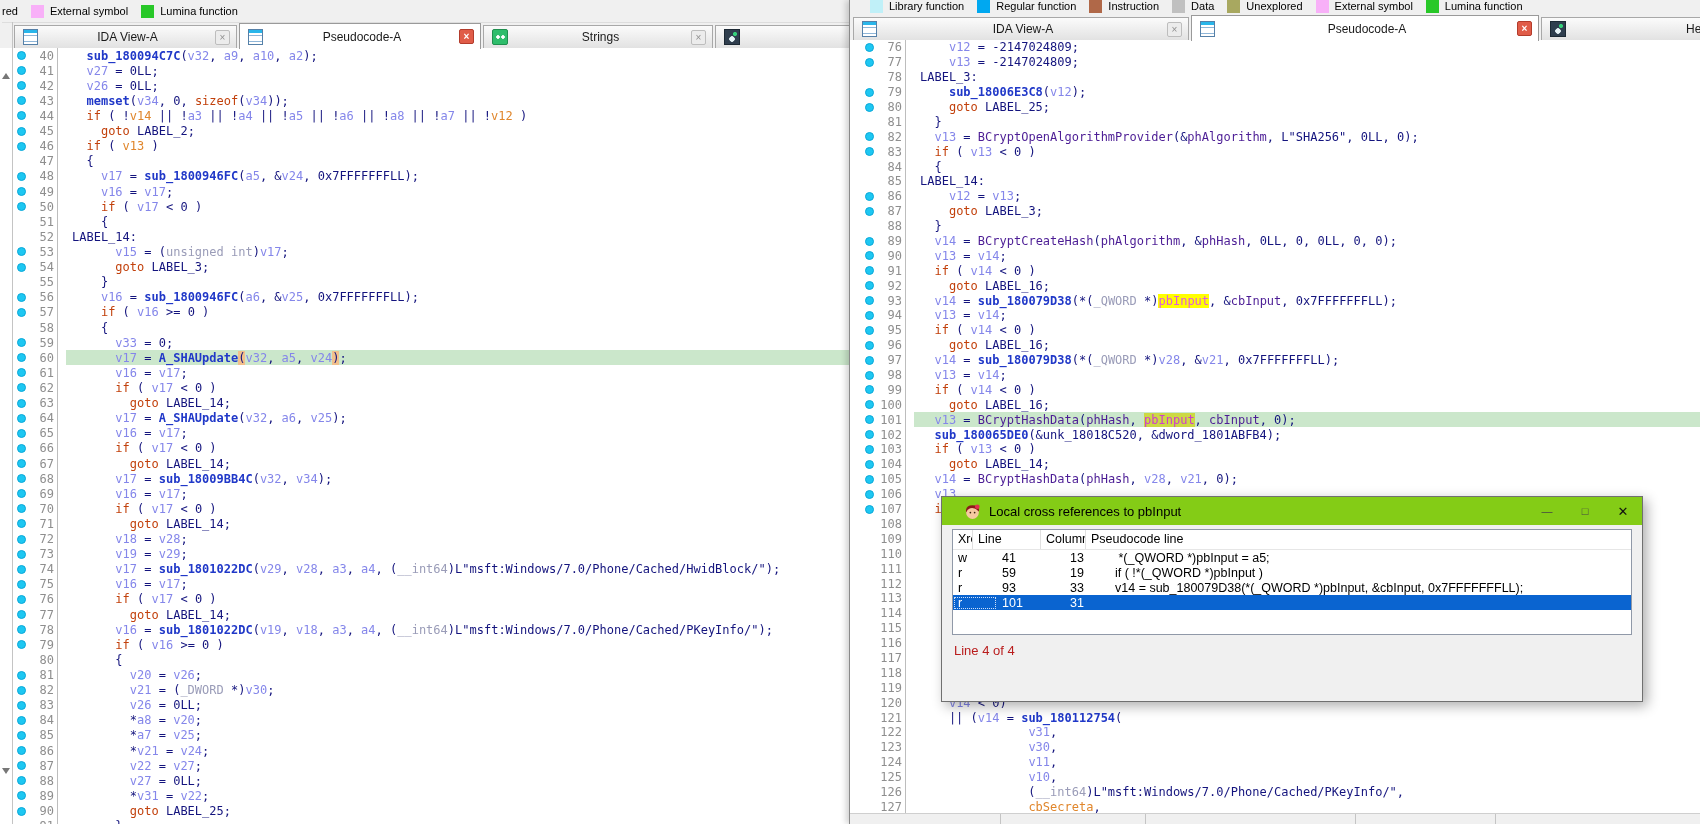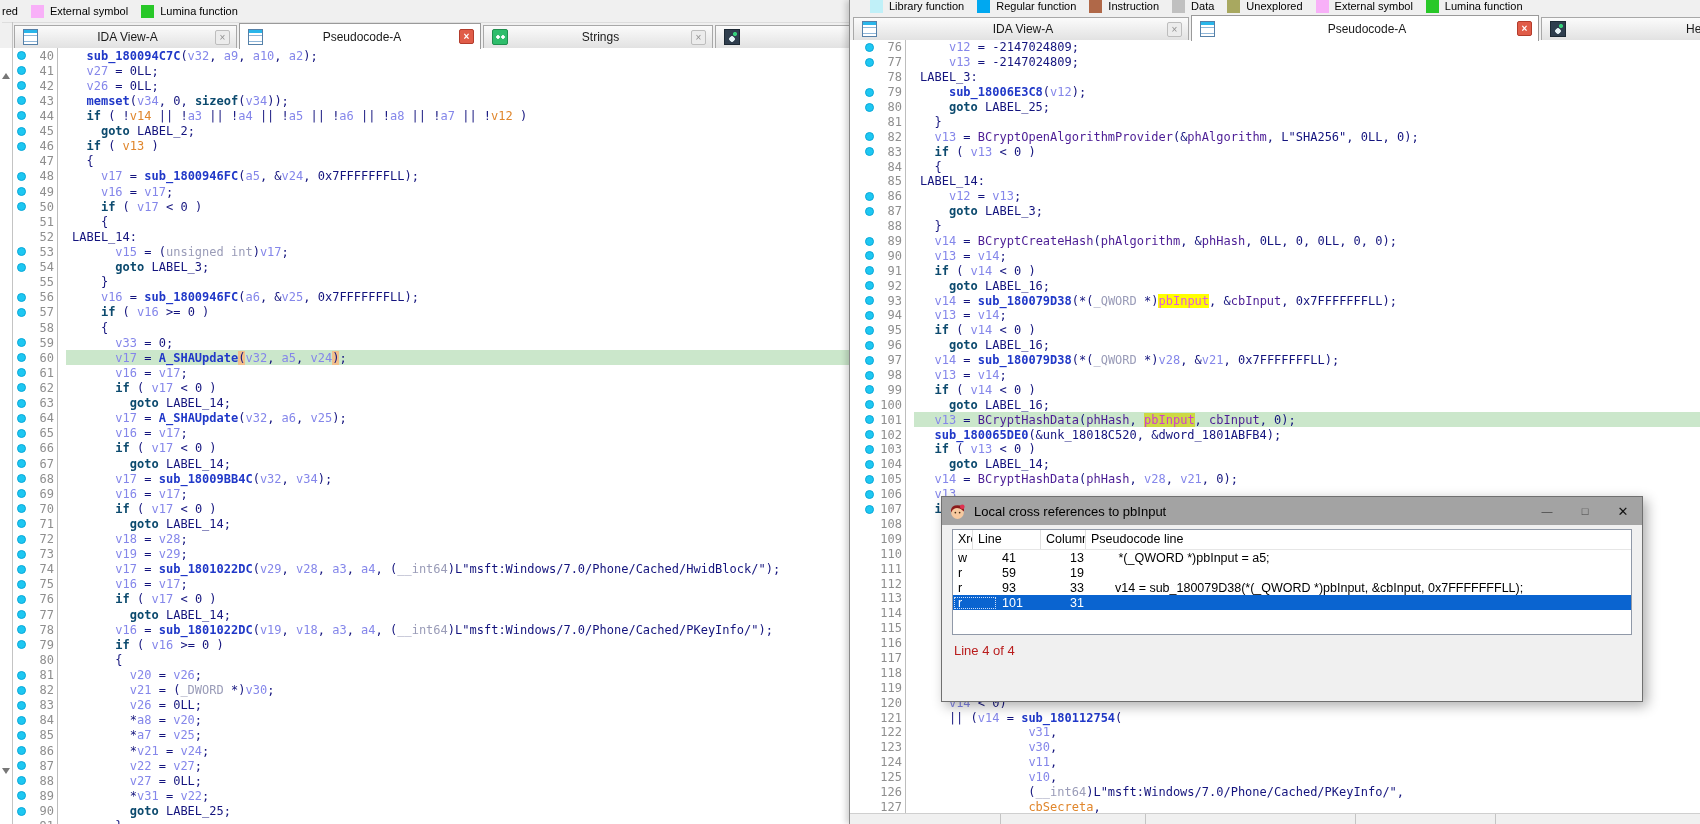--- a/index.html
+++ b/index.html
@@ -41,21 +41,21 @@
   .win-left .codeline{height:15.12px}
   .win-right .codeline{height:14.9px}
   .bpc{flex:0 0 14px;display:flex;align-items:center;justify-content:center}
   .win-left .bpc{margin-left:14px}
   .win-right .bpc{margin-left:12px}
   .bp{width:9px;height:9px;border-radius:50%;background:#1dc7f2;border:1px solid #0aa8d8;box-sizing:border-box}
   .lnum{flex:0 0 26px;text-align:right;color:#8e8e8e;padding-right:9px;display:flex;align-items:center;justify-content:flex-end}
   .codetext{flex:1 0 auto;margin-left:3px;padding-left:6px;display:flex;align-items:center}
   .codeline.hl .codetext{background:#cbe7cb}
   .c-d{color:#14147e}
-  .c-k{color:#0c4a6e;font-weight:bold}
+  .c-k{color:#c2410c;font-weight:normal}
   .c-f{color:#2038c8;font-weight:bold}
   .c-b{color:#14147e;font-weight:normal}
   .c-v{color:#8486ea}
   .c-t{color:#9a9cb8}
   .c-p{color:#4c1d95}
   .c-o{color:#e0862c}
   .c-y{color:#e05ae0;background:#ffff00}
   .c-g{color:#cf3ccf;background:#ccd944}
   .c-m{color:#14147e;background:#f2c08c}
 
@@ -65,21 +65,21 @@
   .dock-arrow.up{top:73px;border-bottom:6px solid #777}
   .dock-arrow.down{top:768px;border-top:6px solid #777}
 
   
   .bstrip{position:absolute;left:0;right:0;bottom:0;height:10px;background:#f0f0f0;border-top:1px solid #cfcfcf;z-index:4}
   .tick{position:absolute;top:0;bottom:0;width:1px;background:#c4c4c4;display:block}
   .tick.t1{left:150px}.tick.t2{left:295px}.tick.t3{left:505px}.tick.t4{left:645px}
 
   
   .dialog{position:absolute;left:91px;top:496px;width:702px;height:206px;background:#f0f0f0;border:1px solid #707070;box-shadow:4px 4px 12px rgba(0,0,0,.32);z-index:10;box-sizing:border-box}
-  .dlg-title{height:28px;background:#a3a3a3;display:flex;align-items:center;padding-left:7px;font-size:13px;color:#000}
+  .dlg-title{height:28px;background:#84cc16;display:flex;align-items:center;padding-left:22px;font-size:13px;color:#000}
   .mascot{width:17px;height:17px;margin-right:8px;flex:0 0 auto}
   .dlg-ctrls{margin-left:auto;display:flex;height:28px}
   .dlg-ctrl{width:38px;height:28px;display:flex;align-items:center;justify-content:center;font-size:11px;color:#444}
   .dlg-ctrl.close{font-size:13px;color:#111}
   .dlg-table{position:absolute;left:10px;right:10px;top:32px;height:106px;background:#fff;border:1px solid #9099a8;font-size:12.5px;overflow:hidden;box-sizing:border-box}
   .dt-head{display:flex;height:19px;border-bottom:1px solid #e6e6e6;align-items:center}
   .dt-hc{padding:0 0 0 5px;border-right:1px solid #e0e0e0;overflow:hidden;white-space:nowrap;height:19px;line-height:19px;box-sizing:border-box;flex:0 0 auto}
   .w-xref{width:20px}.w-line{width:68px}.w-col{width:45px}.w-pl{flex:1 1 auto;border-right:none}
   .dt-row{display:flex;height:15px;align-items:center;white-space:pre}
   .dt-c{padding-left:5px;overflow:hidden;white-space:pre;flex:0 0 auto;box-sizing:border-box}
@@ -320,20 +320,20 @@
     </div>
     <div class="dlg-table">
       <div class="dt-head">
         <span class="dt-hc w-xref">Xref</span>
         <span class="dt-hc w-line">Line</span>
         <span class="dt-hc w-col">Column</span>
         <span class="dt-hc w-pl">Pseudocode line</span>
       </div>
       <div id="xref-rows">
           <div class="dt-row"><span class="dt-c">w</span><span class="dt-c">41</span><span class="dt-c">13</span><span class="dt-c"> *(_QWORD *)pbInput = a5;</span></div>
-          <div class="dt-row"><span class="dt-c">r</span><span class="dt-c">59</span><span class="dt-c">19</span></div>
+          <div class="dt-row"><span class="dt-c">r</span><span class="dt-c">59</span><span class="dt-c">19</span><span class="dt-c">if ( !*(_QWORD *)pbInput )</span></div>
           <div class="dt-row"><span class="dt-c">r</span><span class="dt-c">93</span><span class="dt-c">33</span><span class="dt-c">v14 = sub_180079D38(*(_QWORD *)pbInput, &amp;cbInput, 0x7FFFFFFFLL);</span></div>
           <div class="dt-row sel"><span class="dt-c">r</span><span class="dt-c">101</span><span class="dt-c">31</span></div>
         </div>
     </div>
     <div class="dlg-status">Line 4 of 4</div>
   </div>
 </section>
 
 </body></html>

